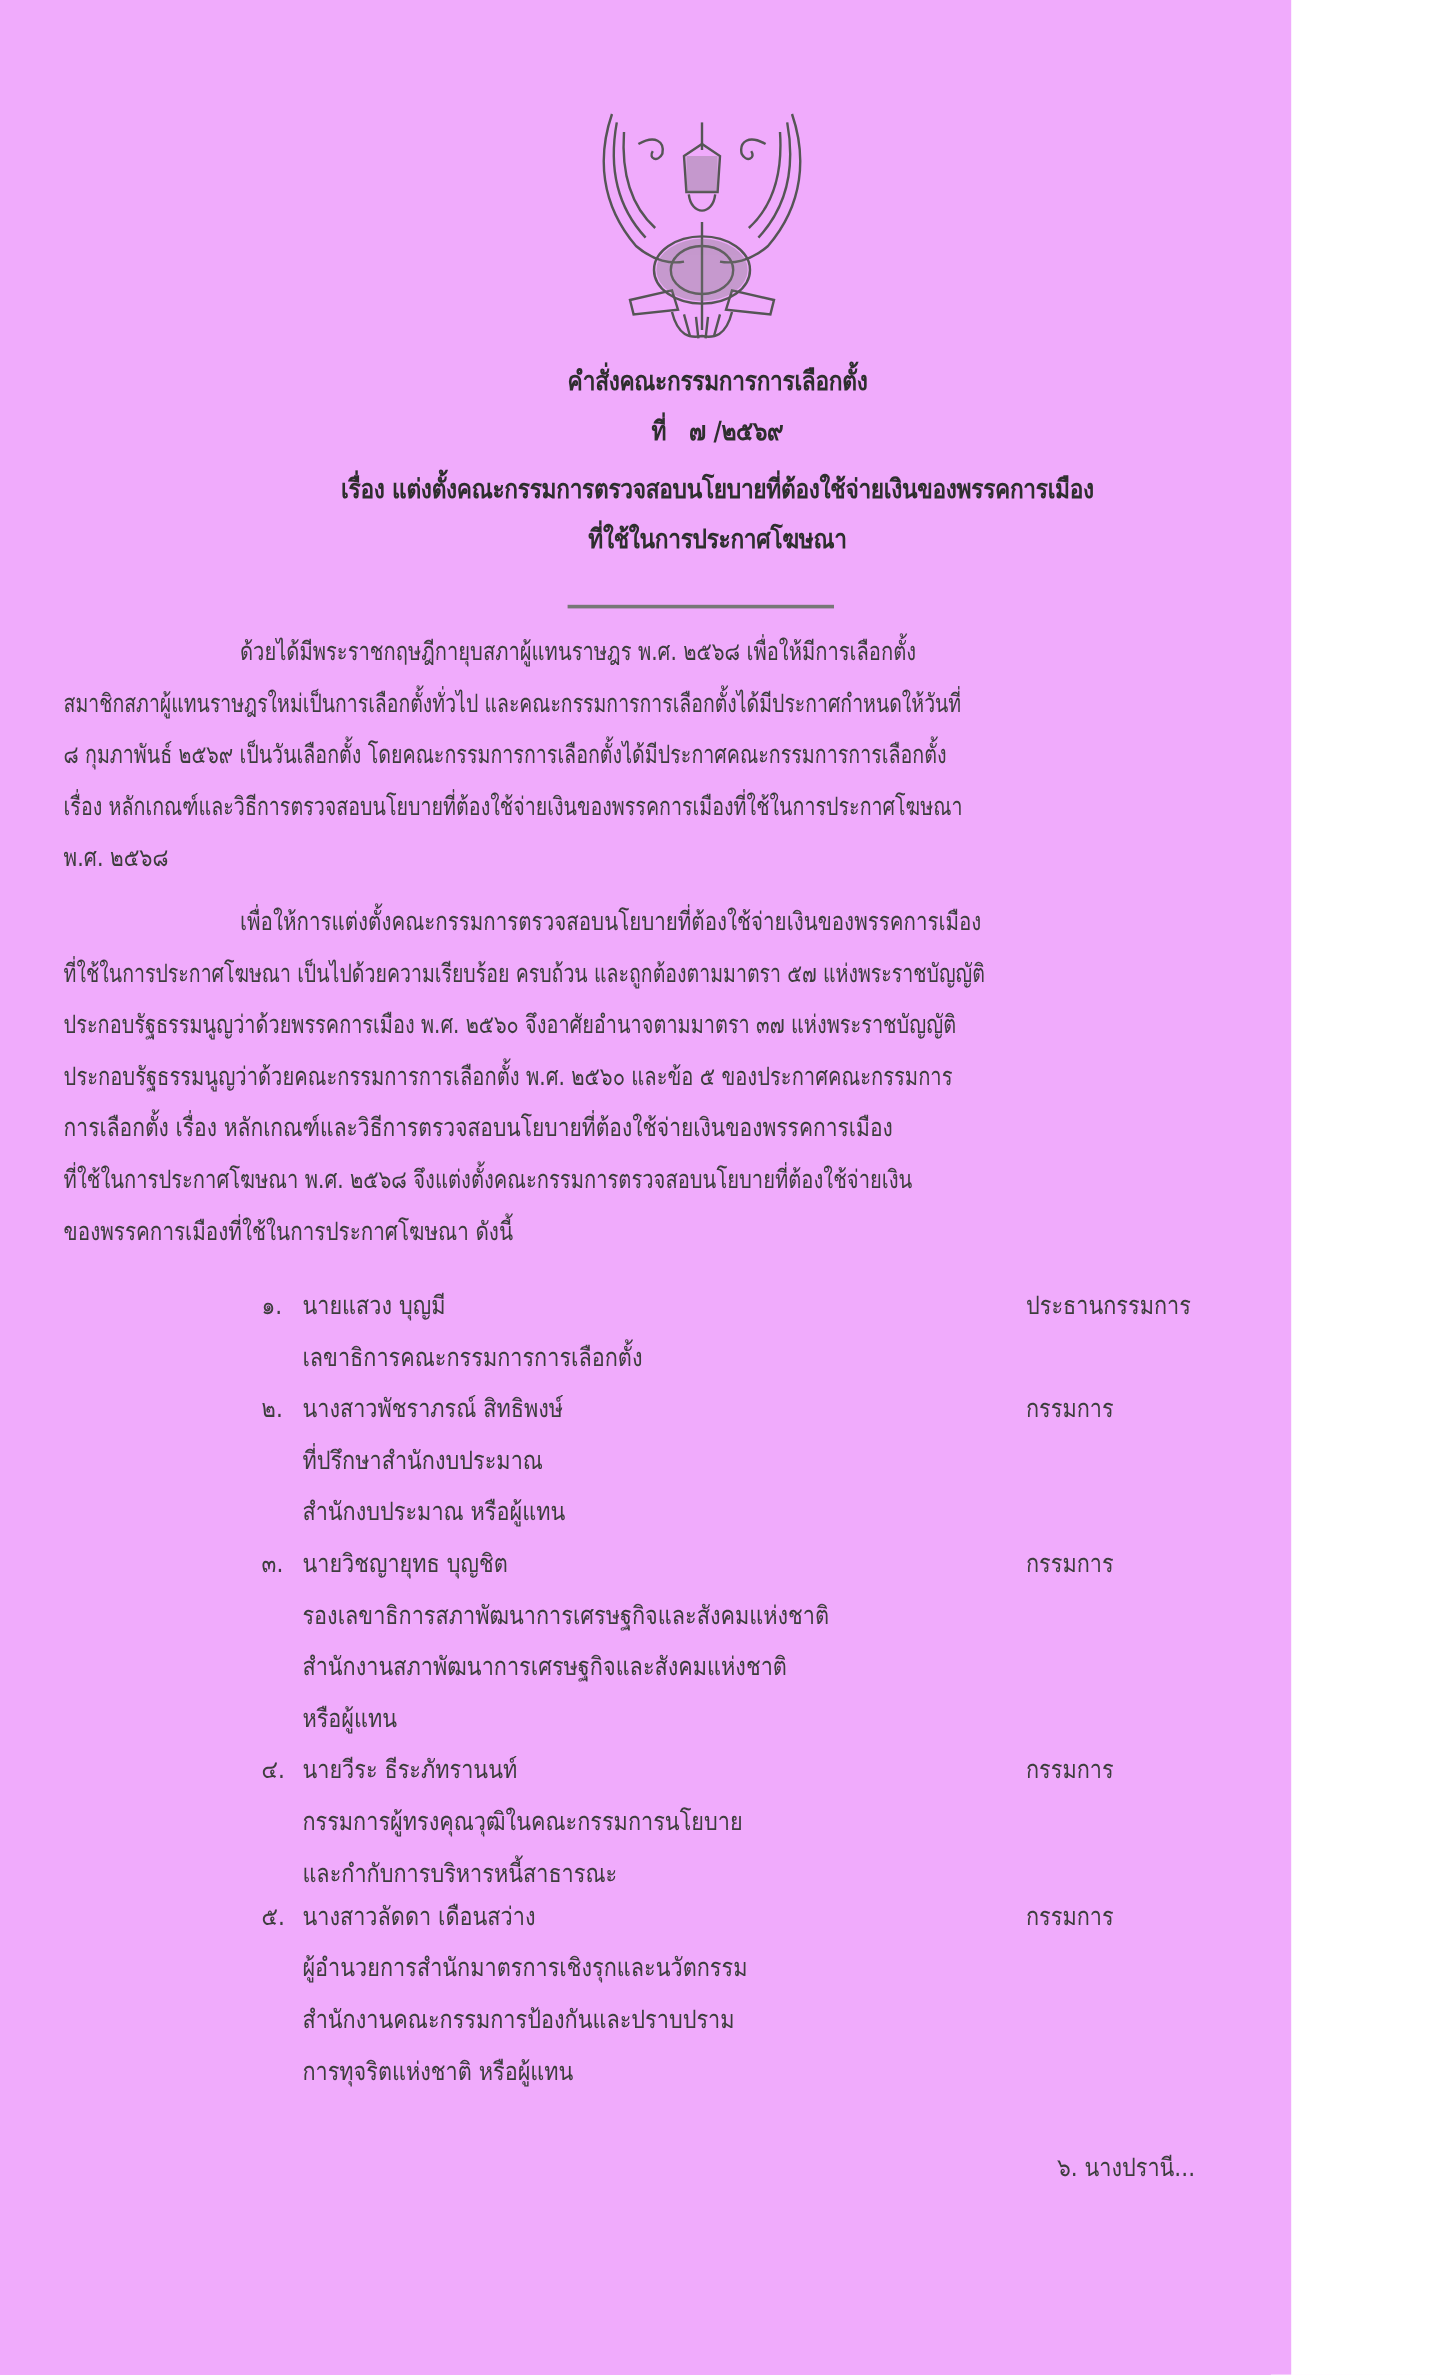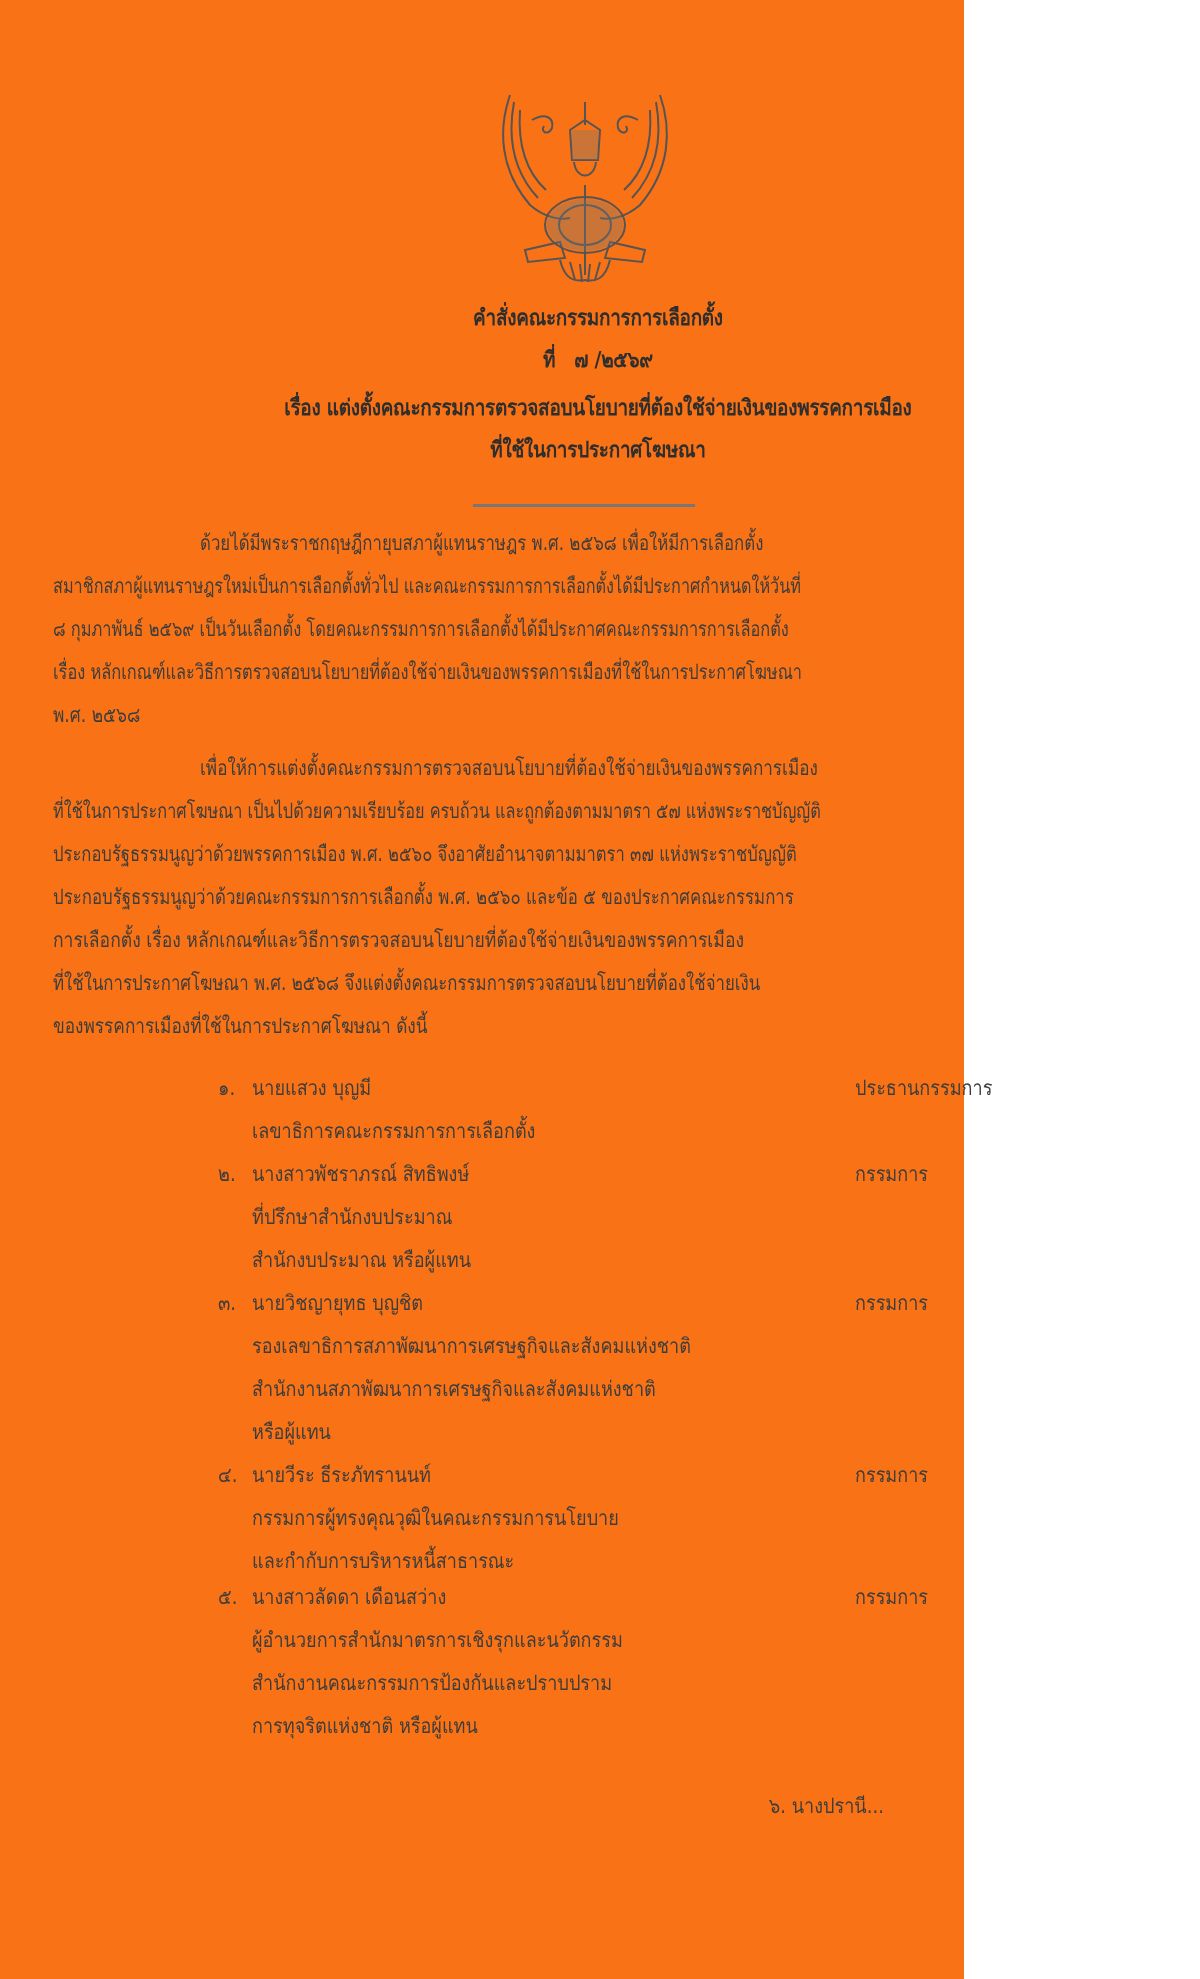--- a/index.html
+++ b/index.html
@@ -1,20 +1,20 @@
 <!DOCTYPE html>
 <html><head>
   <meta charset="utf-8">
   <style>
     html, body { margin: 0; padding: 0; background: #ffffff; }
     body {
       width: 1200px; height: 1979px; position: relative; overflow: hidden;
       font-family: "DejaVu Sans", sans-serif; color: #3a3a3a;
     }
-    .page { position: absolute; left: 0; top: 0; width: 964px; height: 1979px; background: #f97316; }
+    .page { position: absolute; left: 0; top: 0; width: 1076px; height: 1979px; background: #f0abfc; }
     .garuda { position: absolute; left: 490px; top: 90px; width: 190px; height: 195px; }
     .center-line {
       position: absolute; left: 0; width: 1200px; text-align: center;
       font-size: 22px; font-weight: bold; color: #2e2e2e; letter-spacing: -0.3px;
       transform: scaleX(0.86); transform-origin: 585px 0;
     }
     .divider { position: absolute; left: 473px; top: 504px; width: 222px; height: 3px; background: #777; }
     .body-line {
       position: absolute; font-size: 21px; color: #3d3d3d; white-space: nowrap;
       transform-origin: 0 0;

